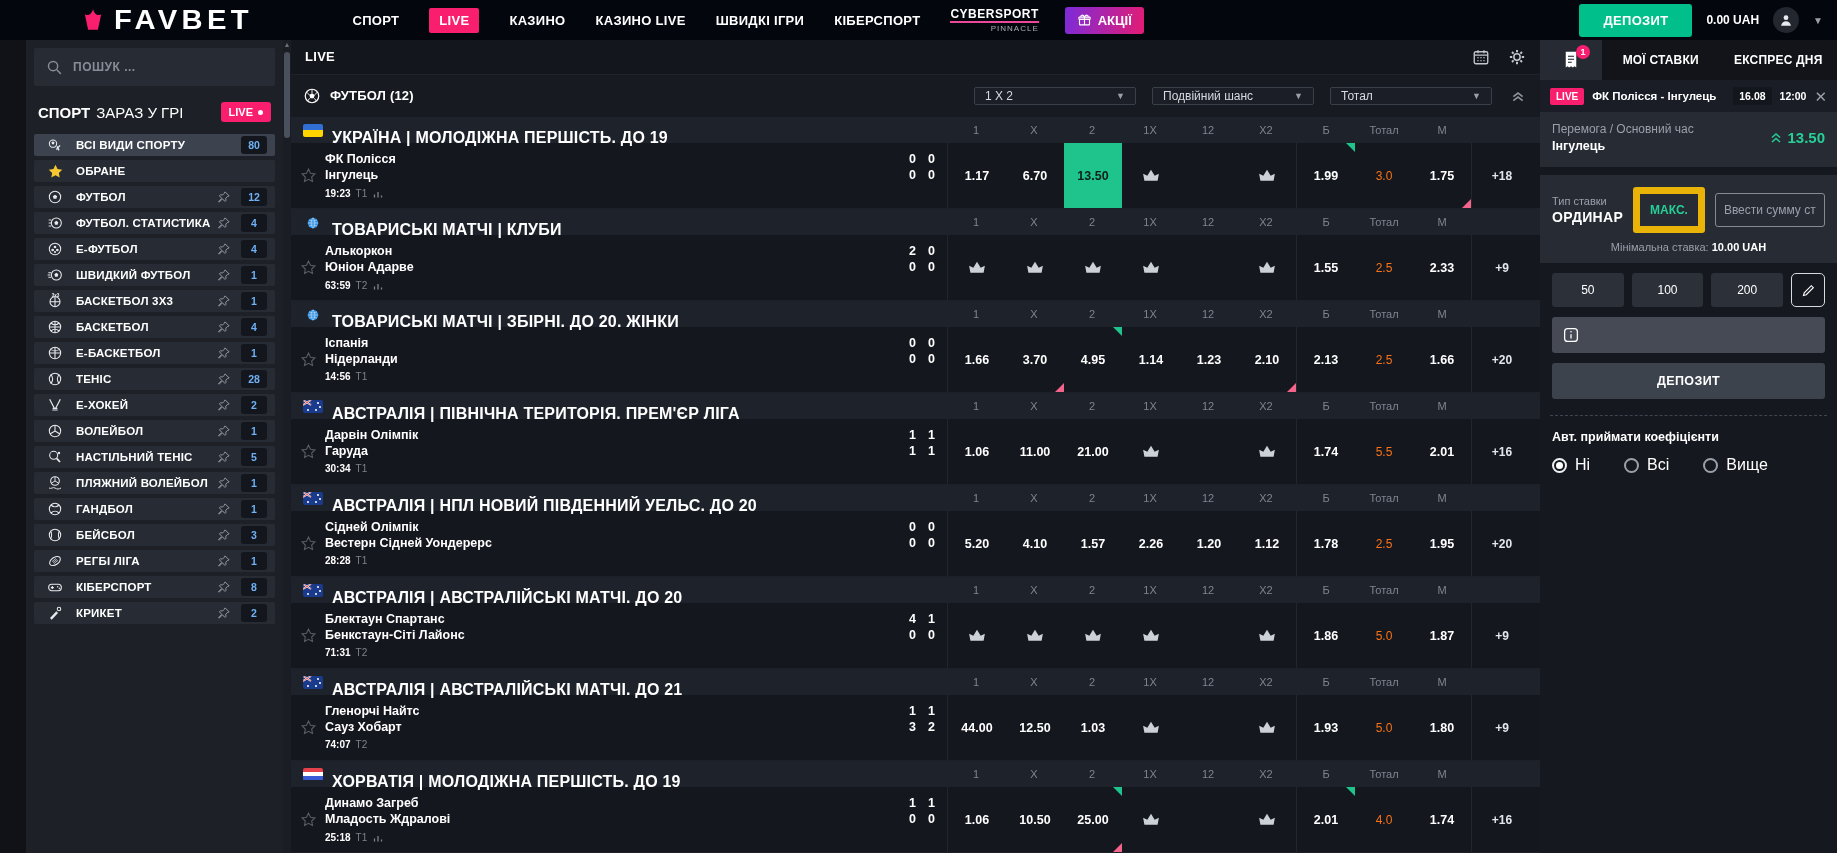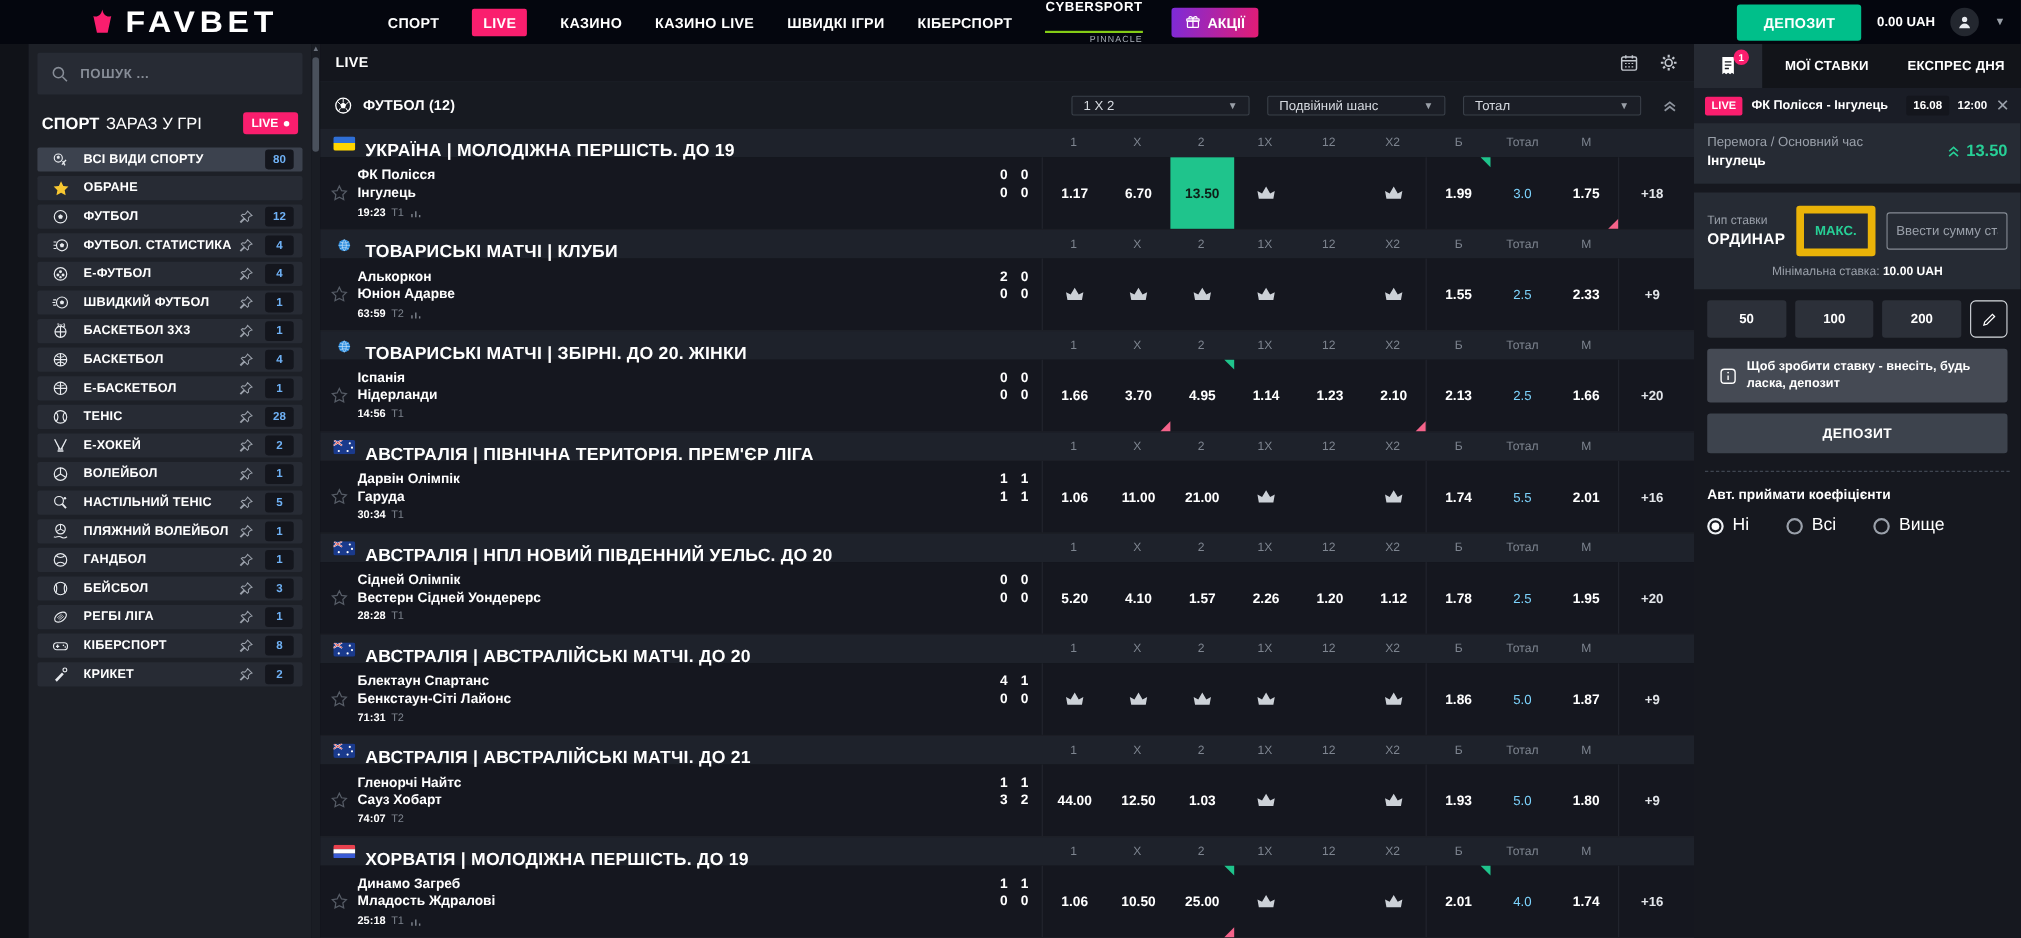--- a/index.html
+++ b/index.html
@@ -7,21 +7,21 @@
   body { background:#101218; color:#fff; font-family:"Liberation Sans", sans-serif; }
 
   
   .topnav { height:40px; background:#04060e; display:flex; align-items:center; padding:0 14px 0 80px; }
   .logo { display:flex; align-items:center; gap:8px; cursor:pointer; }
   .logo-text { font-weight:800; font-size:27px; letter-spacing:4px; transform:scaleX(1.08); transform-origin:left; }
   .nav-items { display:flex; align-items:center; gap:30px; margin-left:110px; }
   .nav-item { font-weight:700; font-size:13px; letter-spacing:.3px; color:#fff; cursor:pointer; white-space:nowrap; }
   .nav-item.active { background:#fa1e6e; padding:5px 10px; border-radius:2px; }
   .cybersport { margin-left:30px; cursor:pointer; text-align:right; line-height:1; }
-  .cybersport .top { font-weight:800; font-size:12px; letter-spacing:.5px; border-bottom:2px solid #84cc16; padding-bottom:16px; }
+  .cybersport .top { font-weight:800; font-size:12px; letter-spacing:.5px; border-bottom:2px solid #ec4899; padding-bottom:1px; }
   .cybersport .bottom { font-size:8px; color:#aab0b8; letter-spacing:1px; margin-top:2px; }
   .promo { margin-left:26px; display:flex; align-items:center; gap:6px; background:linear-gradient(100deg,#7c2bd9 0%,#e31c74 100%); padding:6px 12px; border-radius:3px; font-weight:700; font-size:13px; cursor:pointer; }
   .nav-right { margin-left:auto; display:flex; align-items:center; gap:14px; }
   .deposit-btn { background:#00bf8a; color:#fff; font-weight:700; font-size:13px; padding:9px 24px; border:none; border-radius:3px; cursor:pointer; letter-spacing:.3px; }
   .balance { font-weight:700; font-size:12px; }
   .avatar { width:26px; height:26px; border-radius:50%; background:#23272f; display:flex; align-items:center; justify-content:center; cursor:pointer; }
   .caret { color:#9aa0a8; font-size:10px; cursor:pointer; }
 
   
   .layout { display:flex; height:813px; }
@@ -77,21 +77,21 @@
   .team-col { flex:1; min-width:0; padding-top:8px; }
   .team { font-weight:700; font-size:12.5px; line-height:16px; white-space:nowrap; overflow:hidden; }
   .time-row { margin-top:4px; display:flex; align-items:center; gap:5px; }
   .time { font-weight:700; font-size:10px; }
   .period { font-size:10px; color:#7d838d; }
   .score-col { width:64px; flex:none; display:flex; justify-content:flex-end; gap:12px; padding:8px 12px 0 0; }
   .score-sub { display:flex; flex-direction:column; align-items:center; }
   .score-sub div { font-weight:700; font-size:12.5px; line-height:16px; }
   .vline { width:1px; flex:none; background:#23262f; }
   .cell { width:58px; flex:none; display:flex; align-items:center; justify-content:center; position:relative; font-weight:700; font-size:12.5px; }
-  .cell.dim { color:#7dd3fc; font-weight:400; font-size:12px; }
+  .cell.dim { color:#f97316; font-weight:400; font-size:12px; }
   .cell.sel { background:#1fc48c; color:#0e2018; }
   .cell .tri-up { position:absolute; top:0; right:0; width:0; height:0; border-top:9px solid #1fc48c; border-left:9px solid transparent; }
   .cell .tri-down { position:absolute; bottom:0; right:0; width:0; height:0; border-bottom:9px solid #f4638a; border-left:9px solid transparent; }
   .extra-col { width:60px; flex:none; display:flex; align-items:center; justify-content:center; font-weight:700; font-size:12px; color:#e3e6ea; }
   .rowpad { width:8px; flex:none; }
 
   
   .rightpanel { width:297px; background:#16181f; display:flex; flex-direction:column; }
   .tabbar { height:40px; display:flex; background:#121419; }
   .tab-slip { width:62px; background:#262a33; display:flex; align-items:center; justify-content:center; position:relative; cursor:pointer; }
@@ -112,21 +112,21 @@
   .stake-block { margin-top:8px; background:#262b34; padding:12px 12px 10px 12px; }
   .stake-row { display:flex; align-items:center; gap:10px; }
   .stake-type-label { color:#9aa0aa; font-size:11px; }
   .stake-type { font-weight:800; font-size:14px; margin-top:2px; letter-spacing:.3px; }
   .max-btn { border:7px solid #eab308; color:#27cf96; background:transparent; font-weight:700; font-size:12px; padding:9px 10px; border-radius:3px; cursor:pointer; font-family:"Liberation Sans",sans-serif; }
   .stake-input { flex:1; min-width:0; background:transparent; border:1px solid #858b94; border-radius:3px; color:#fff; font-size:12px; padding:9px 8px; outline:none; font-family:"Liberation Sans",sans-serif; }
   .stake-input::placeholder { color:#9aa0aa; }
   .min-line { text-align:center; font-size:11px; color:#9aa0aa; margin-top:8px; }
   .min-line b { color:#fff; font-weight:700; }
   .quick-row { display:flex; gap:8px; padding:10px 12px 0 12px; align-items:center; }
-  .quick-btn { flex:1; background:#2c3039; border:none; color:#fff; font-weight:700; font-size:12px; padding:10px 0; border-radius:3px; cursor:pointer; font-family:"Liberation Sans",sans-serif; }
+  .quick-btn { flex:1; background:#2c3039; border:none; color:#fff; font-weight:400; font-size:12px; padding:10px 0; border-radius:3px; cursor:pointer; font-family:"Liberation Sans",sans-serif; }
   .pencil-btn { width:34px; height:34px; flex:none; background:transparent; border:1.5px solid #d7dbe0; border-radius:5px; display:flex; align-items:center; justify-content:center; cursor:pointer; }
   .info-box { margin:10px 12px 0 12px; background:#454a54; border-radius:3px; display:flex; gap:8px; padding:9px 10px; align-items:center; }
   .info-text { font-size:11.5px; font-weight:700; line-height:1.35; }
   .deposit-big { margin:10px 12px 0 12px; background:#3d434d; border:none; color:#fff; font-weight:700; font-size:12.5px; letter-spacing:.4px; padding:11px 0; border-radius:3px; cursor:pointer; font-family:"Liberation Sans",sans-serif; }
   .dash-divider { border-top:1px dashed #3f4550; margin:16px 10px 0 10px; }
   .auto-block { padding:14px 12px; }
   .auto-label { font-weight:700; font-size:12.5px; }
   .radio-row { display:flex; gap:34px; margin-top:12px; }
   .radio { display:flex; align-items:center; gap:8px; cursor:pointer; }
   .radio .circle { width:15px; height:15px; border-radius:50%; border:2px solid #9aa0aa; position:relative; }
@@ -1344,21 +1344,20 @@
       </div>
 
     <div class="info-box">
       <span>
         <svg width="18" height="18" viewBox="0 0 24 24" fill="none" stroke="#fff" stroke-width="1.7">
             <rect x="3.5" y="3.5" width="17" height="17" rx="4"></rect>
             <path d="M12 11v5.5"></path>
             <circle cx="12" cy="7.6" r="1.1" fill="#fff" stroke="none"></circle>
           </svg>
       </span>
-      <span class="info-text">Щоб зробити ставку - внесіть, будь ласка, депозит</span>
     </div>
 
     <button class="deposit-big">ДЕПОЗИТ</button>
 
     <div class="dash-divider"></div>
 
     <div class="auto-block">
       <div class="auto-label">Авт. приймати коефіцієнти</div>
       <div class="radio-row" id="radio-row">
           <div class="radio sel">

